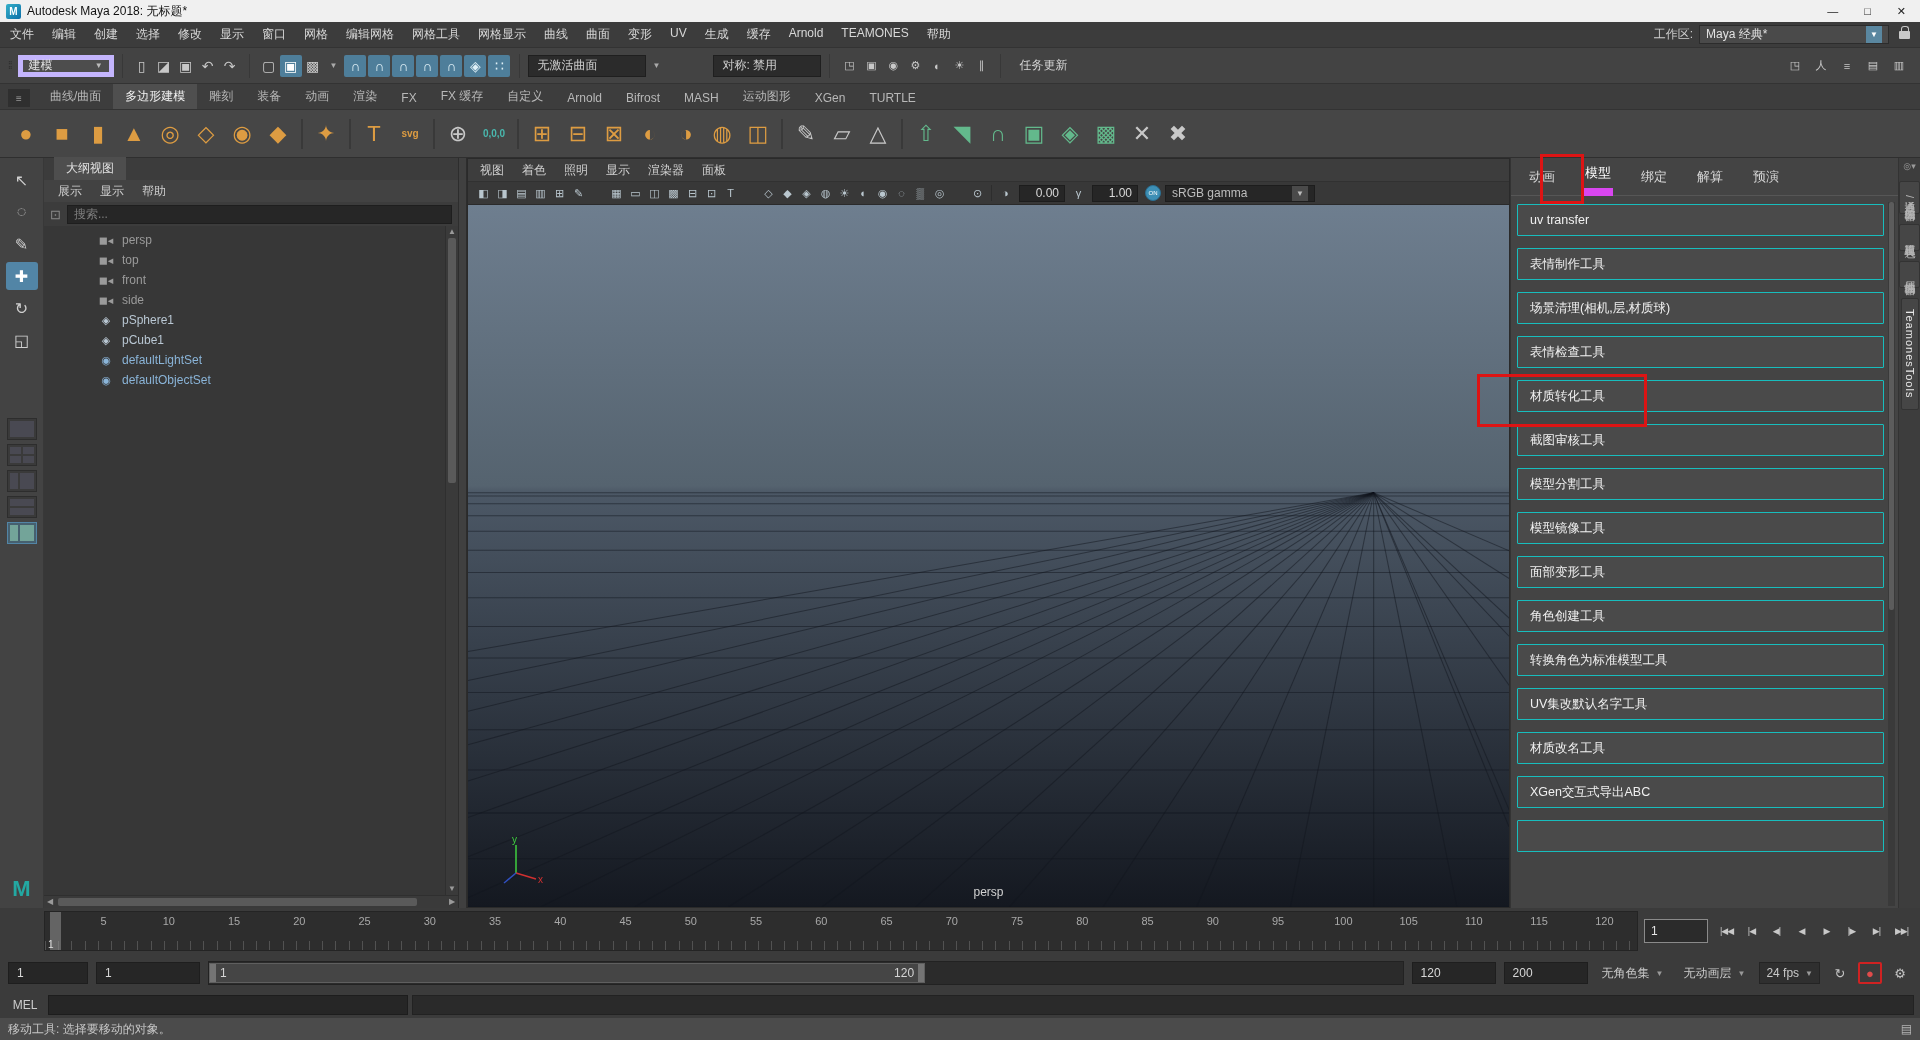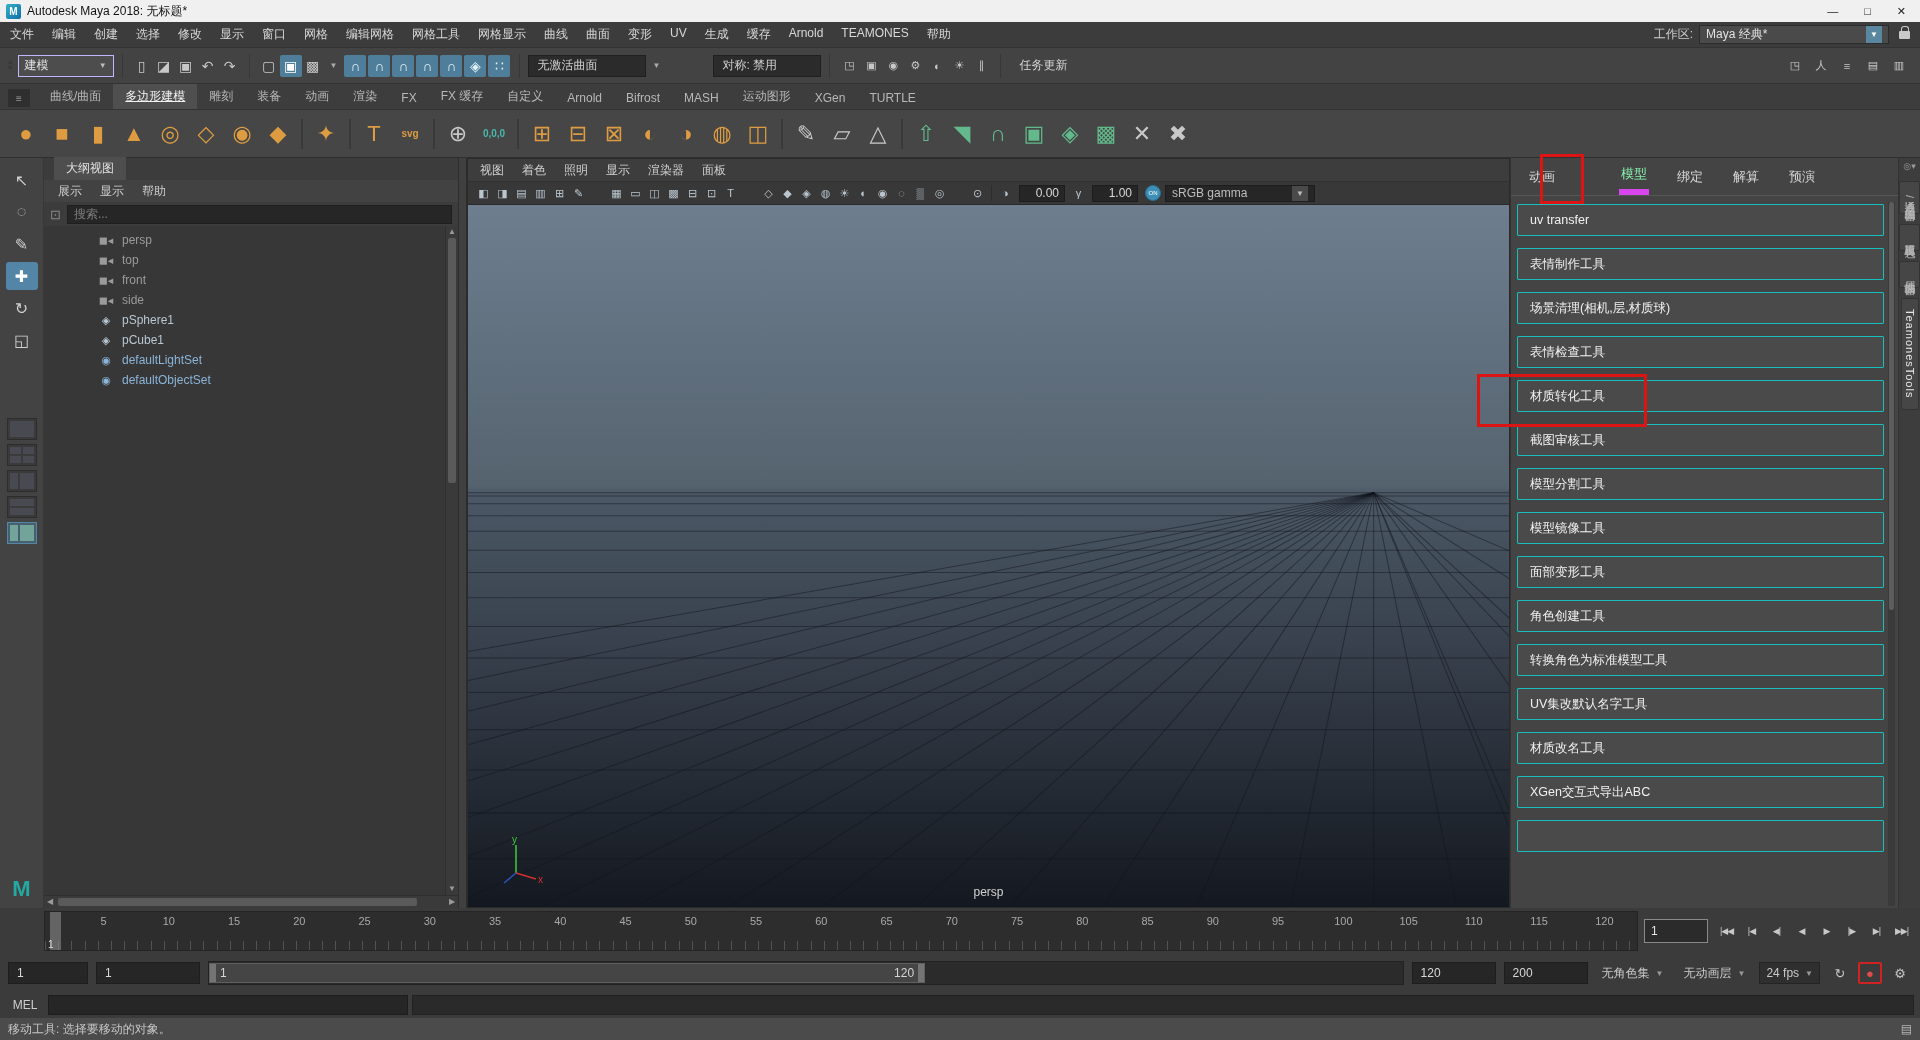--- a/index.html
+++ b/index.html
@@ -26,42 +26,42 @@
   .ws-select .caret { margin-left:auto; width:16px; height:17px; background:#5a87a0; color:#fff; font-size:8px;
     display:flex; align-items:center; justify-content:center; }
   .lock { position:relative; width:11px; height:8px; background:#c9c9c9; border-radius:1px; margin-left:4px; }
   .lock::before { content:''; position:absolute; top:-5px; left:1.5px; width:6px; height:5px;
     border:1.5px solid #c9c9c9; border-bottom:none; border-radius:3px 3px 0 0; }
 
   
   .statusline { height:36px; background:#434343; display:flex; align-items:center; gap:4px; padding:0 6px;
     border-bottom:1px solid #333; flex:0 0 auto; }
   .grip { color:#2e2e2e; font-size:10px; letter-spacing:-1px; margin:0 2px; }
-  .mode-select { width:96px; height:22px; background:#4d4d4d; border:1px solid #c4b5fd; color:#e0e0e0;
+  .mode-select { width:96px; height:22px; background:#4d4d4d; border:5px solid #c4b5fd; color:#e0e0e0;
     display:flex; align-items:center; padding:0 6px; }
   .mode-select .caret { margin-left:auto; font-size:8px; color:#bbb; }
   .sl-sep { width:1px; height:24px; background:#383838; margin:0 4px; }
   .ico { width:22px; height:22px; display:flex; align-items:center; justify-content:center;
     color:#c8c8c8; font-size:14px; border-radius:2px; }
   .ico.small-g { font-size:11px; }
   .snapgrp .ico { background:#4e7e9a; color:#dff0f7; margin:0 1px; }
   .selgrp .ico.active { background:#4e7e9a; color:#fff; }
   .sl-field { height:22px; background:#2b2b2b; border:1px solid #1f1f1f; color:#cfcfcf;
     display:flex; align-items:center; padding:0 8px; }
   .sl-field.w120 { width:118px; } .sl-field.w110 { width:108px;margin-left:47px; }
   .task-update { color:#d5d5d5; margin:0 10px; white-space:nowrap; }
   .sl-caret { font-size:8px; color:#aaa; margin:0 2px; }
 
   
   .shelftabs { height:26px; background:#3d3d3d; display:flex; align-items:flex-end; padding:0 4px;
     border-bottom:1px solid #333; flex:0 0 auto; }
   .shelf-menu-btn { width:22px; height:18px; background:#2f2f2f; color:#999; font-size:10px;
     display:flex; align-items:center; justify-content:center; margin:0 8px 2px 4px; }
   .stab { padding:4px 12px; color:#b8b8b8; cursor:default; white-space:nowrap; }
-  .stab.active { background:#4f4f4f; color:#f2f2f2;text-decoration:underline; }
+  .stab.active { background:#4f4f4f; color:#f2f2f2; }
   .shelficons { height:48px; background:#464646; display:flex; align-items:center; padding:0 8px;
     border-bottom:1px solid #2f2f2f; flex:0 0 auto; overflow:hidden; }
   .shelf-ico { width:36px; height:38px; display:flex; align-items:center; justify-content:center;
     font-size:22px; cursor:default; flex:0 0 auto; }
   .shelf-ico.small { font-size:10px; font-weight:bold; }
   .shelf-ico.sep { width:2px; height:30px; background:#393939; margin:0 5px; }
 
   
   .main { flex:1; display:flex; min-height:0; position:relative; }
 
@@ -120,21 +120,21 @@
   .vp-canvas svg.grid { position:absolute; inset:0; width:100%; height:100%; }
   .persp-label { position:absolute; bottom:8px; left:0; right:0; text-align:center; color:#d2d2d2; font-size:12px; }
   .axis-gizmo { position:absolute; left:22px; bottom:18px; }
 
   
   .tools-panel { width:388px; background:#444444; display:flex; flex-direction:column; position:relative;
     border-left:1px solid #333; }
   .tp-tabs { height:38px; display:flex; align-items:center; gap:26px; padding:0 16px; color:#d8d8d8;
     font-size:13px; border-bottom:1px solid #565656; flex:0 0 auto; }
   .tp-tab { padding:6px 2px; cursor:default; }
-  .tp-tab.active { color:#86efac; border-bottom:6px solid #d946ef;margin-left:36px; }
+  .tp-tab.active { color:#ffffff; border-bottom:8px solid #d946ef; }
   .tp-list { flex:1; overflow:hidden; padding:8px 14px 0 6px; }
   .tp-btn { height:32px; margin-bottom:12px; background:#4a4a4a; border:1px solid #18bdbd; border-radius:1px;
     color:#f0f0f0; display:flex; align-items:center; padding:0 12px; font-size:12.5px; cursor:default; }
   .tp-scroll { position:absolute; right:3px; top:44px; bottom:2px; width:7px; background:#3a3a3a; }
   .tp-scroll .thumb { position:absolute; top:0; left:1px; right:1px; height:58%; background:#5c5c5c; border-radius:2px; }
 
   
   .right-sidebar { width:22px; background:#3d3d3d; border-left:1px solid #333; display:flex;
     flex-direction:column; align-items:center; padding-top:4px; gap:10px; }
   .rs-top-ico { color:#9a9a9a; font-size:9px; line-height:9px; text-align:center; }

